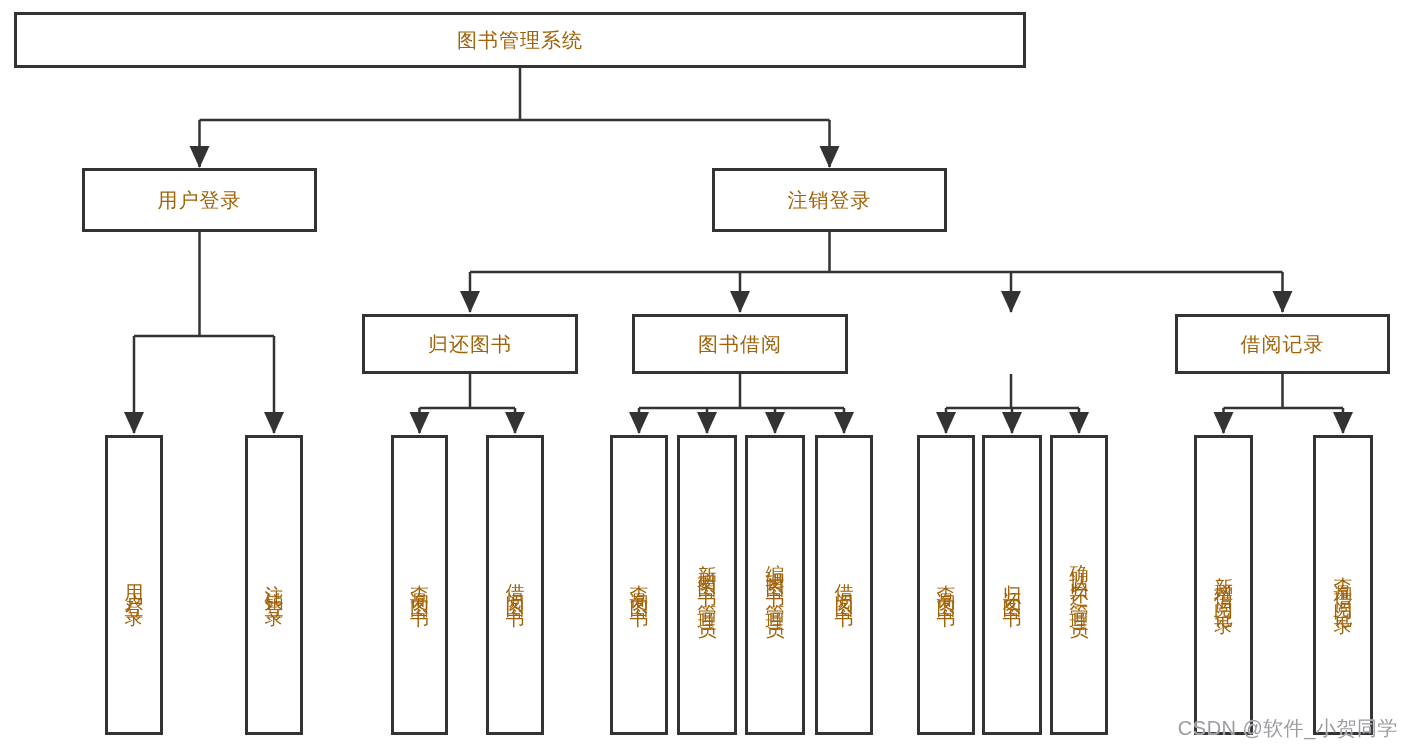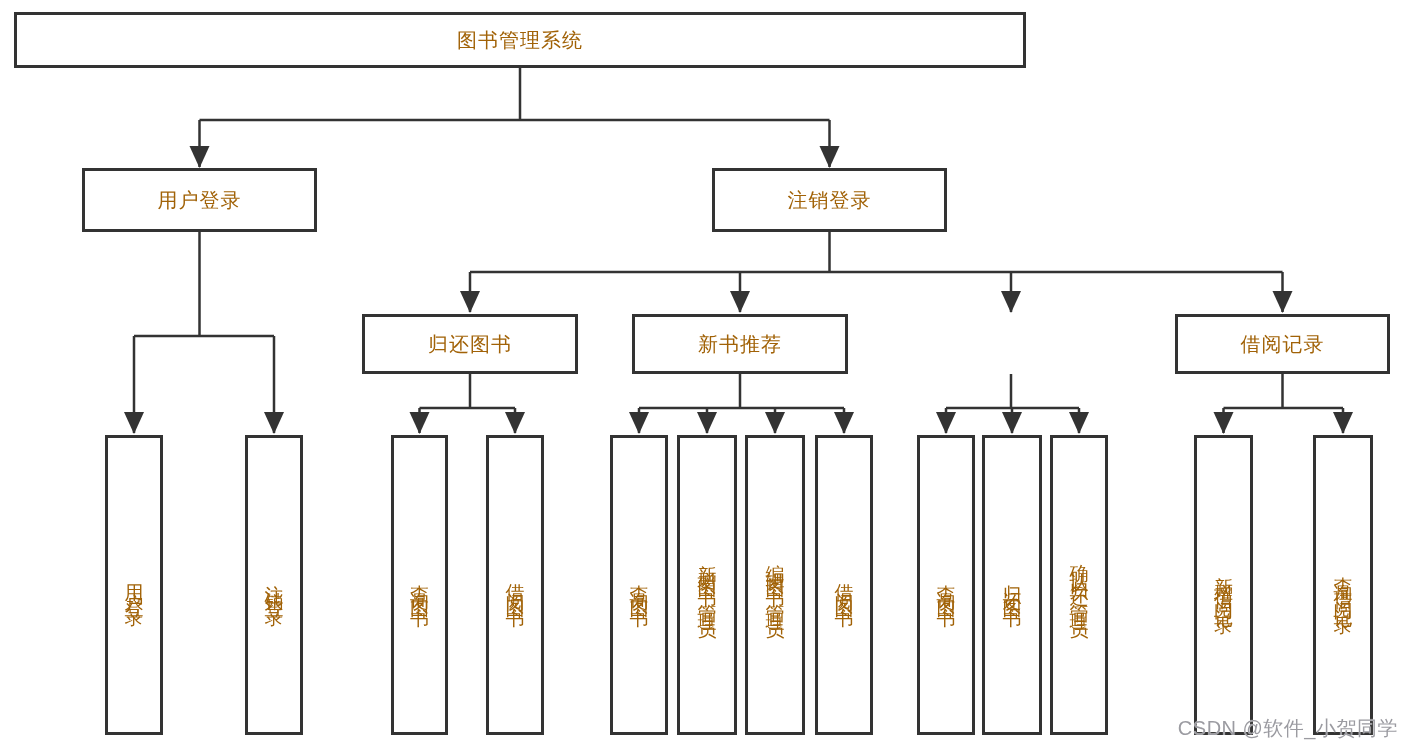--- a/index.html
+++ b/index.html
@@ -74,21 +74,21 @@
     <span>用户登录</span>
   </div>
   <div class="box hbox" style="left:712px;top:168px;width:235px;height:64px">
     <span>注销登录</span>
   </div>
 
   <div class="box hbox" style="left:362px;top:314px;width:216px;height:60px">
     <span>归还图书</span>
   </div>
   <div class="box hbox" style="left:632px;top:314px;width:216px;height:60px">
-    <span>新书推荐</span>
+    <span>图书借阅</span>
   </div>
   <div class="box hbox" style="left:1175px;top:314px;width:215px;height:60px">
     <span>借阅记录</span>
   </div>
 
   <div class="box vbox" style="left:105px;top:435px;width:58px;height:300px">
     <span class="vtext">用户登录</span>
   </div>
   <div class="box vbox" style="left:245px;top:435px;width:58px;height:300px">
     <span class="vtext">注销登录</span>

